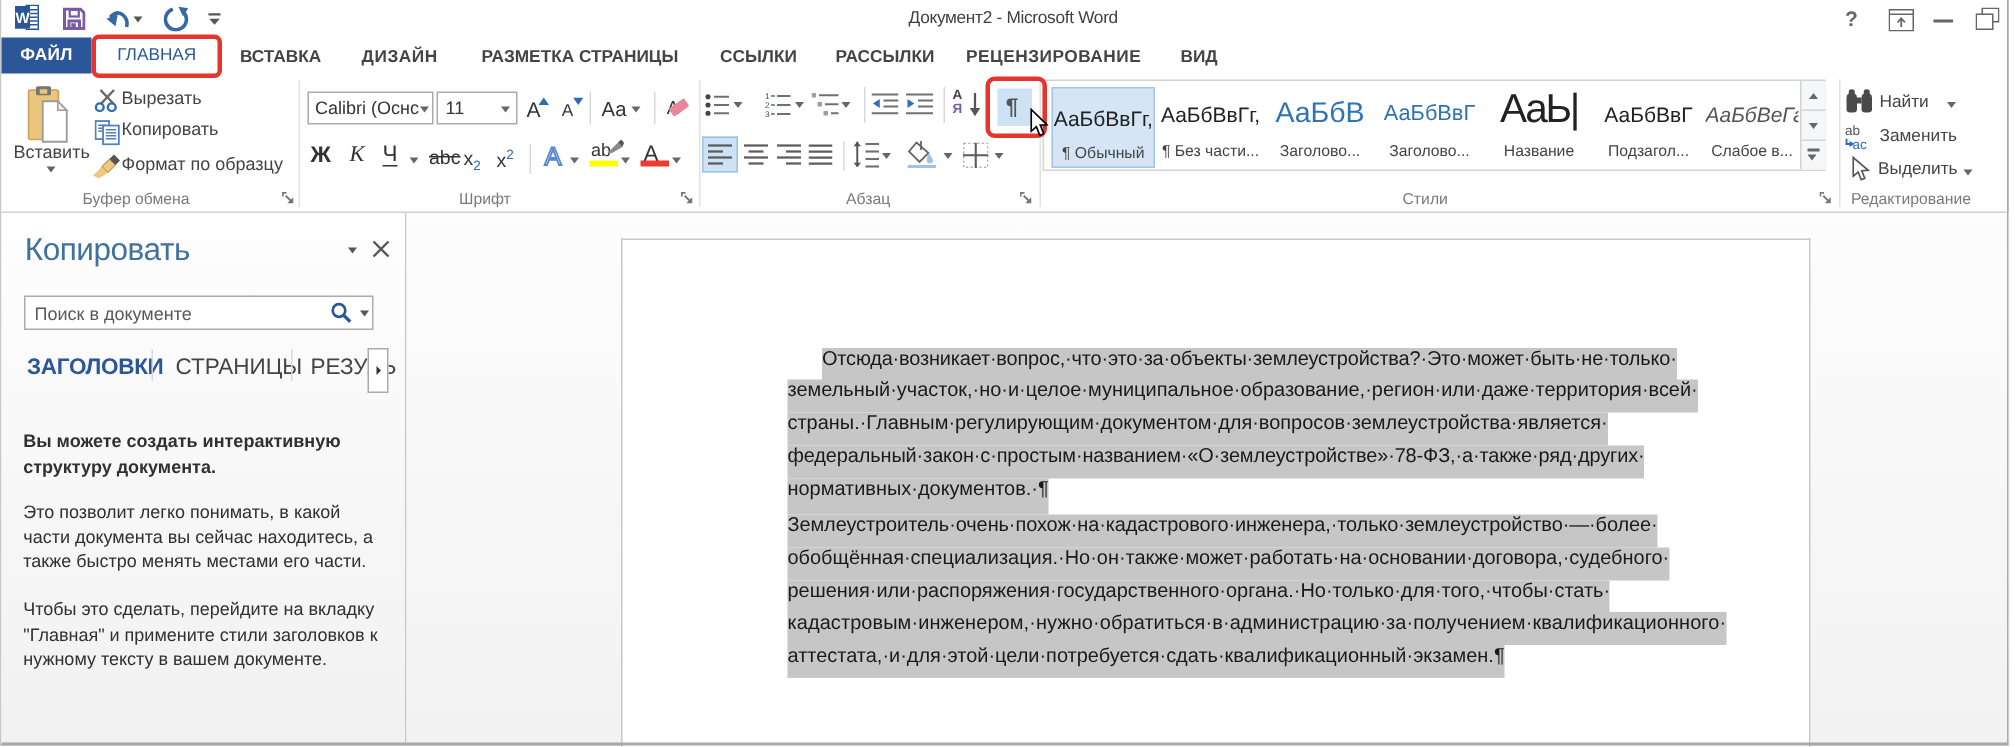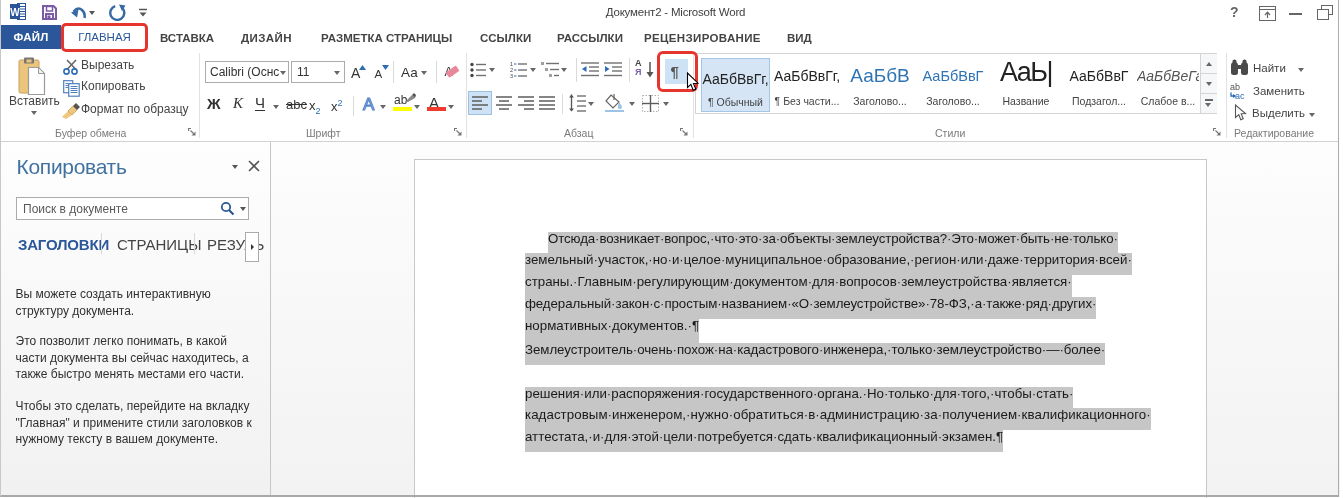--- a/index.html
+++ b/index.html
@@ -448,32 +448,33 @@
       <span class="ddabs" style="left:223px; top:9px; border-top-color:#555;"></span>
     </div>
     <div class="navtab" style="left:17px; font-weight:bold; color:#2b579a; letter-spacing:-0.2px;">ЗАГОЛОВКИ</div>
     <div class="navtab" style="left:116px;">СТРАНИЦЫ</div>
     <div class="navtab" style="left:206px;">РЕЗУЛЬ</div>
     <div class="navsep" style="left:100px;"></div>
     <div class="navsep" style="left:193px;"></div>
     <div style="position:absolute; left:244px; top:90px; width:14px; height:30px; background:#fff; border:1px solid #ababab;">
       <span style="position:absolute; left:5px; top:11px; width:0; height:0; border-top:3.5px solid transparent; border-bottom:3.5px solid transparent; border-left:3.5px solid #333;"></span>
     </div>
-    <div class="navp" style="top:144px;">Вы можете создать интерактивную<br>структуру документа.</div>
+    <div class="navp" style="top:144px;font-weight:bold;">Вы можете создать интерактивную<br>структуру документа.</div>
     <div class="navp" style="top:191px;">Это позволит легко понимать, в какой<br>части документа вы сейчас находитесь, а<br>также быстро менять местами его части.</div>
     <div class="navp" style="top:256px;">Чтобы это сделать, перейдите на вкладку<br>"Главная" и примените стили заголовков к<br>нужному тексту в вашем документе.</div>
   </div>
   <div id="docarea">
     <div id="page">
       <div class="dline" style="top:71.5px; letter-spacing:-0.115px;margin-left:23px;"><span>Отсюда·возникает·вопрос,·что·это·за·объекты·землеустройства?·Это·может·быть·не·только·</span></div>
       <div class="dline" style="top:93.3px;"><span>земельный·участок,·но·и·целое·муниципальное·образование,·регион·или·даже·территория·всей·</span></div>
       <div class="dline" style="top:115.1px;"><span>страны.·Главным·регулирующим·документом·для·вопросов·землеустройства·является·</span></div>
       <div class="dline" style="top:136.9px; letter-spacing:-0.085px;"><span>федеральный·закон·с·простым·названием·«О·землеустройстве»·78-ФЗ,·а·также·ряд·других·</span></div>
       <div class="dline" style="top:158.7px;"><span style="height:24.5px;">нормативных·документов.·¶</span></div>
       <div class="dline" style="top:183.2px; letter-spacing:-0.055px;"><span>Землеустроитель·очень·похож·на·кадастрового·инженера,·только·землеустройство·—·более·</span></div>
+      <div class="dline" style="top:205.1px;"><span>обобщённая·специализация.·Но·он·также·может·работать·на·основании·договора,·судебного·</span></div>
       <div class="dline" style="top:226.5px;"><span>решения·или·распоряжения·государственного·органа.·Но·только·для·того,·чтобы·стать·</span></div>
       <div class="dline" style="top:248.4px; letter-spacing:0.06px;text-align:right;"><span>кадастровым·инженером,·нужно·обратиться·в·администрацию·за·получением·квалификационного·</span></div>
       <div class="dline" style="top:270.3px; height:20px;"><span>аттестата,·и·для·этой·цели·потребуется·сдать·квалификационный·экзамен.¶</span></div>
     </div>
   </div>
 </div>
 
 <div style="position:absolute; left:0; top:495px; width:1338px; height:1.5px; background:#a8a8a8; z-index:90;"></div>
 <div style="position:absolute; left:1337px; top:0; width:1px; height:496px; background:#ababab; z-index:90;"></div>
 

